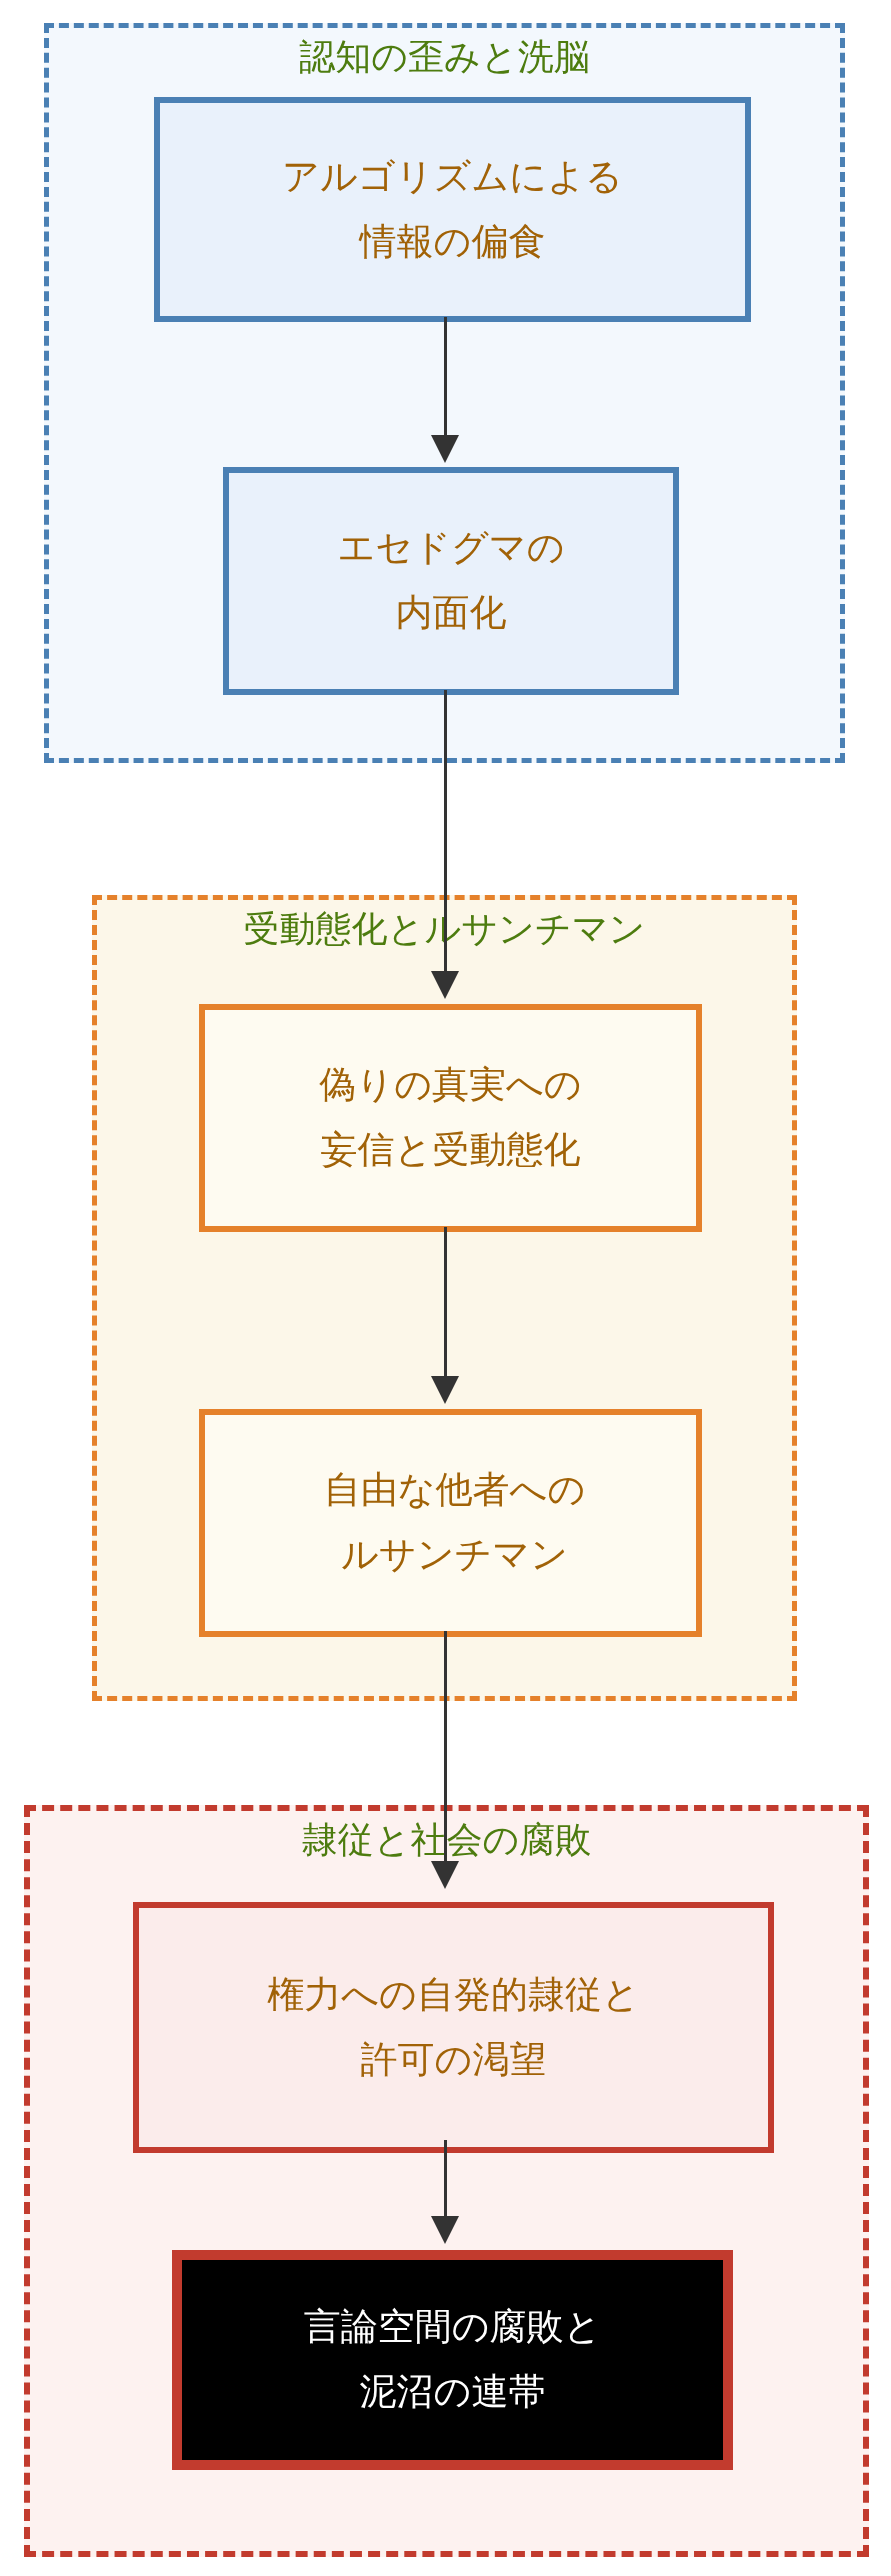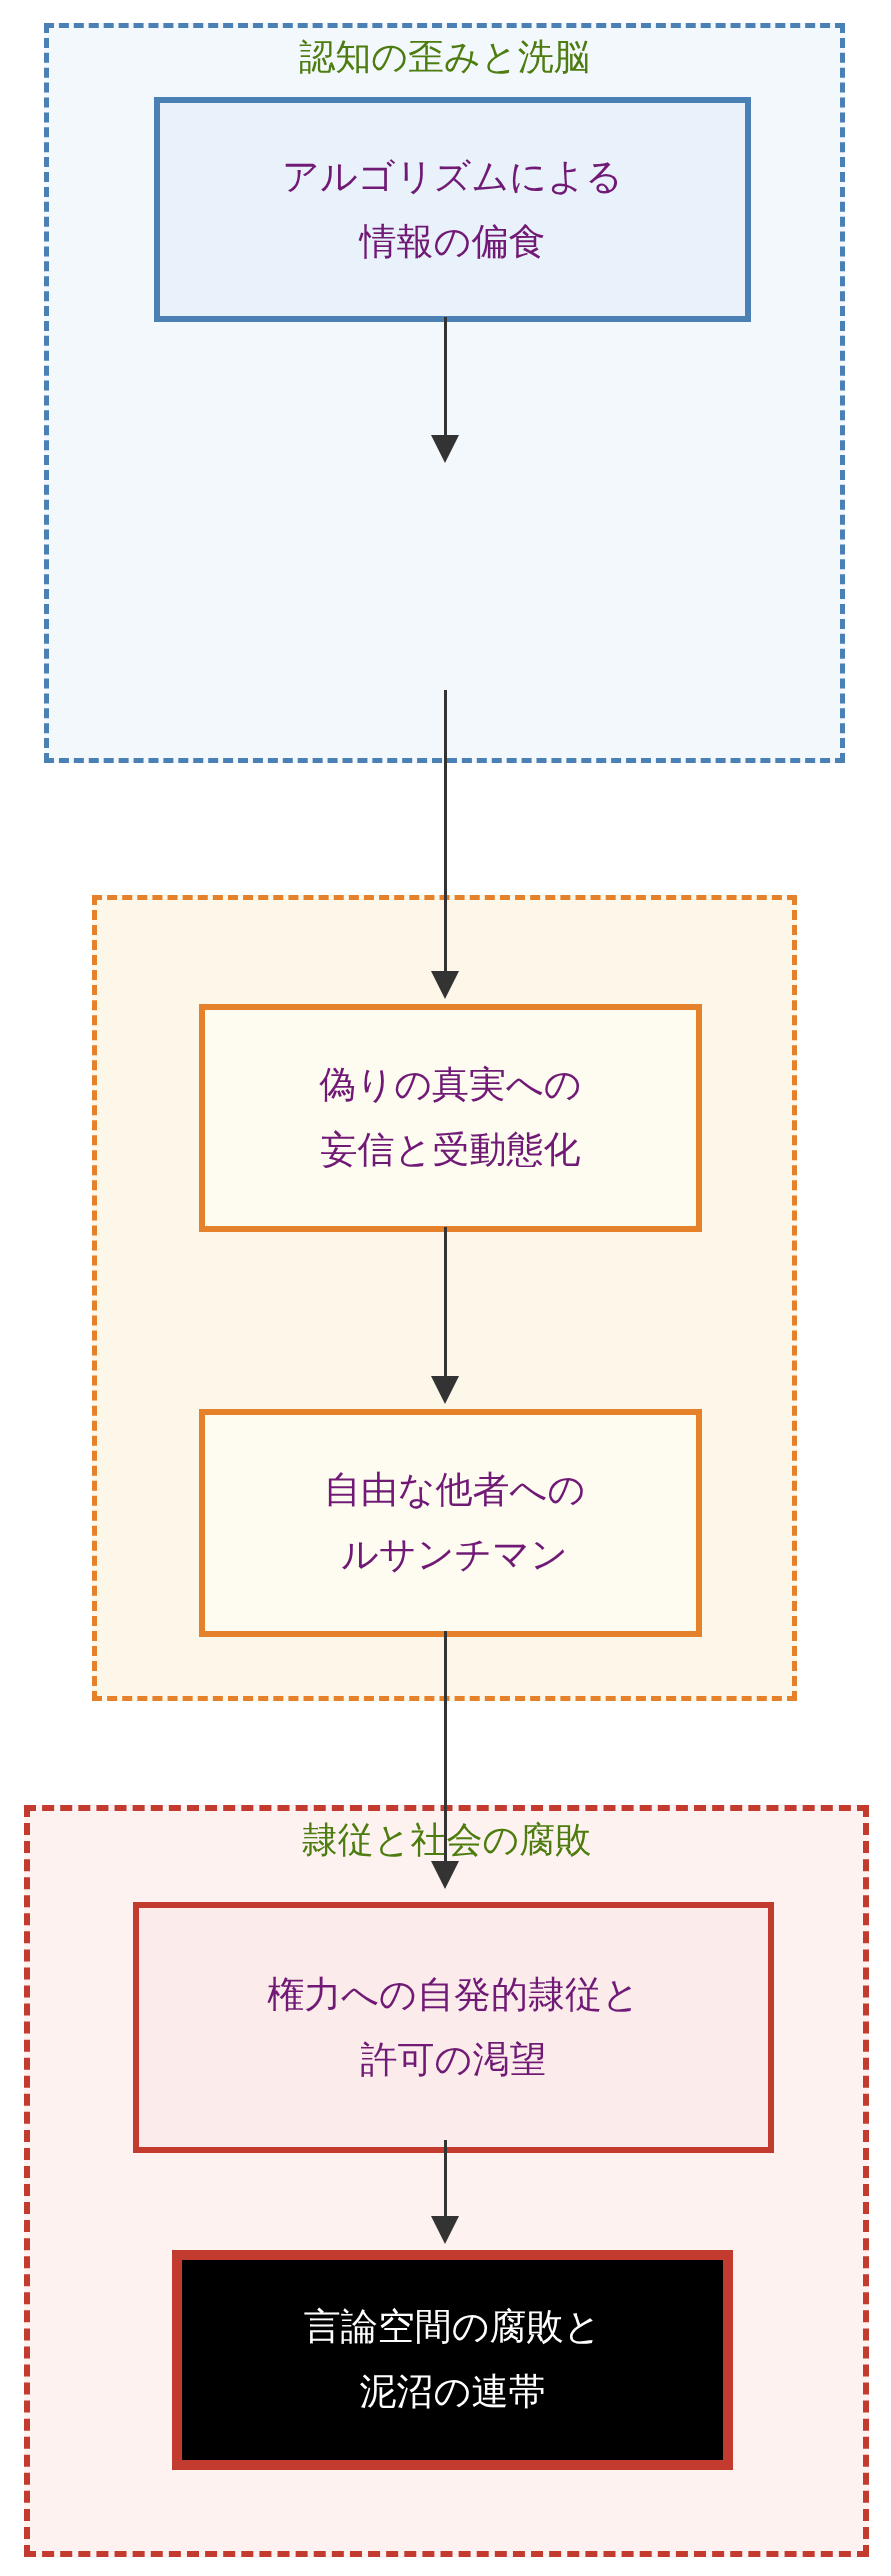--- a/index.html
+++ b/index.html
@@ -29,21 +29,21 @@
     text-align:center;
     font-size:36px;line-height:1.2;
     color:#4d7c0f;
     white-space:nowrap;
   }
   .node{
     position:absolute;box-sizing:border-box;
     display:flex;align-items:center;justify-content:center;
     text-align:center;
     font-size:37px;line-height:1.75;
-    color:#701a75;
+    color:#a16207;
     white-space:pre-line;
   }
   .node.blue-node{background:#e9f1fb;border:6.6px solid #4a80b4;}
   .node.orange-node{background:#fefbf1;border:6.6px solid #e5812b;}
   .node.red-node{background:#fbeceb;border:6.6px solid #c23b2e;}
   .node.black-node{background:#000000;border:10.6px solid #c23b2e;color:#ffffff;}
 
   
   #node-A{left:105px;top:69px;width:597px;height:225px;}
   #node-B{left:174px;top:439px;width:456px;height:228px;}
@@ -72,23 +72,26 @@
 </style>
 </head>
 <body>
 
 <div id="canvas">
 
   <div class="section blue">
     <div class="section-title">認知の歪みと洗脳</div>
     <div id="node-A" class="node blue-node">アルゴリズムによる
 情報の偏食</div>
+    <div id="node-B" class="node blue-node">エセドグマの
+内面化</div>
   </div>
 
   <div class="section orange">
+    <div class="section-title">受動態化とルサンチマン</div>
     <div id="node-C" class="node orange-node">偽りの真実への
 妄信と受動態化</div>
     <div id="node-D" class="node orange-node">自由な他者への
 ルサンチマン</div>
   </div>
 
   <div class="section red">
     <div class="section-title">隷従と社会の腐敗</div>
     <div id="node-E" class="node red-node">権力への自発的隷従と
 許可の渇望</div>

